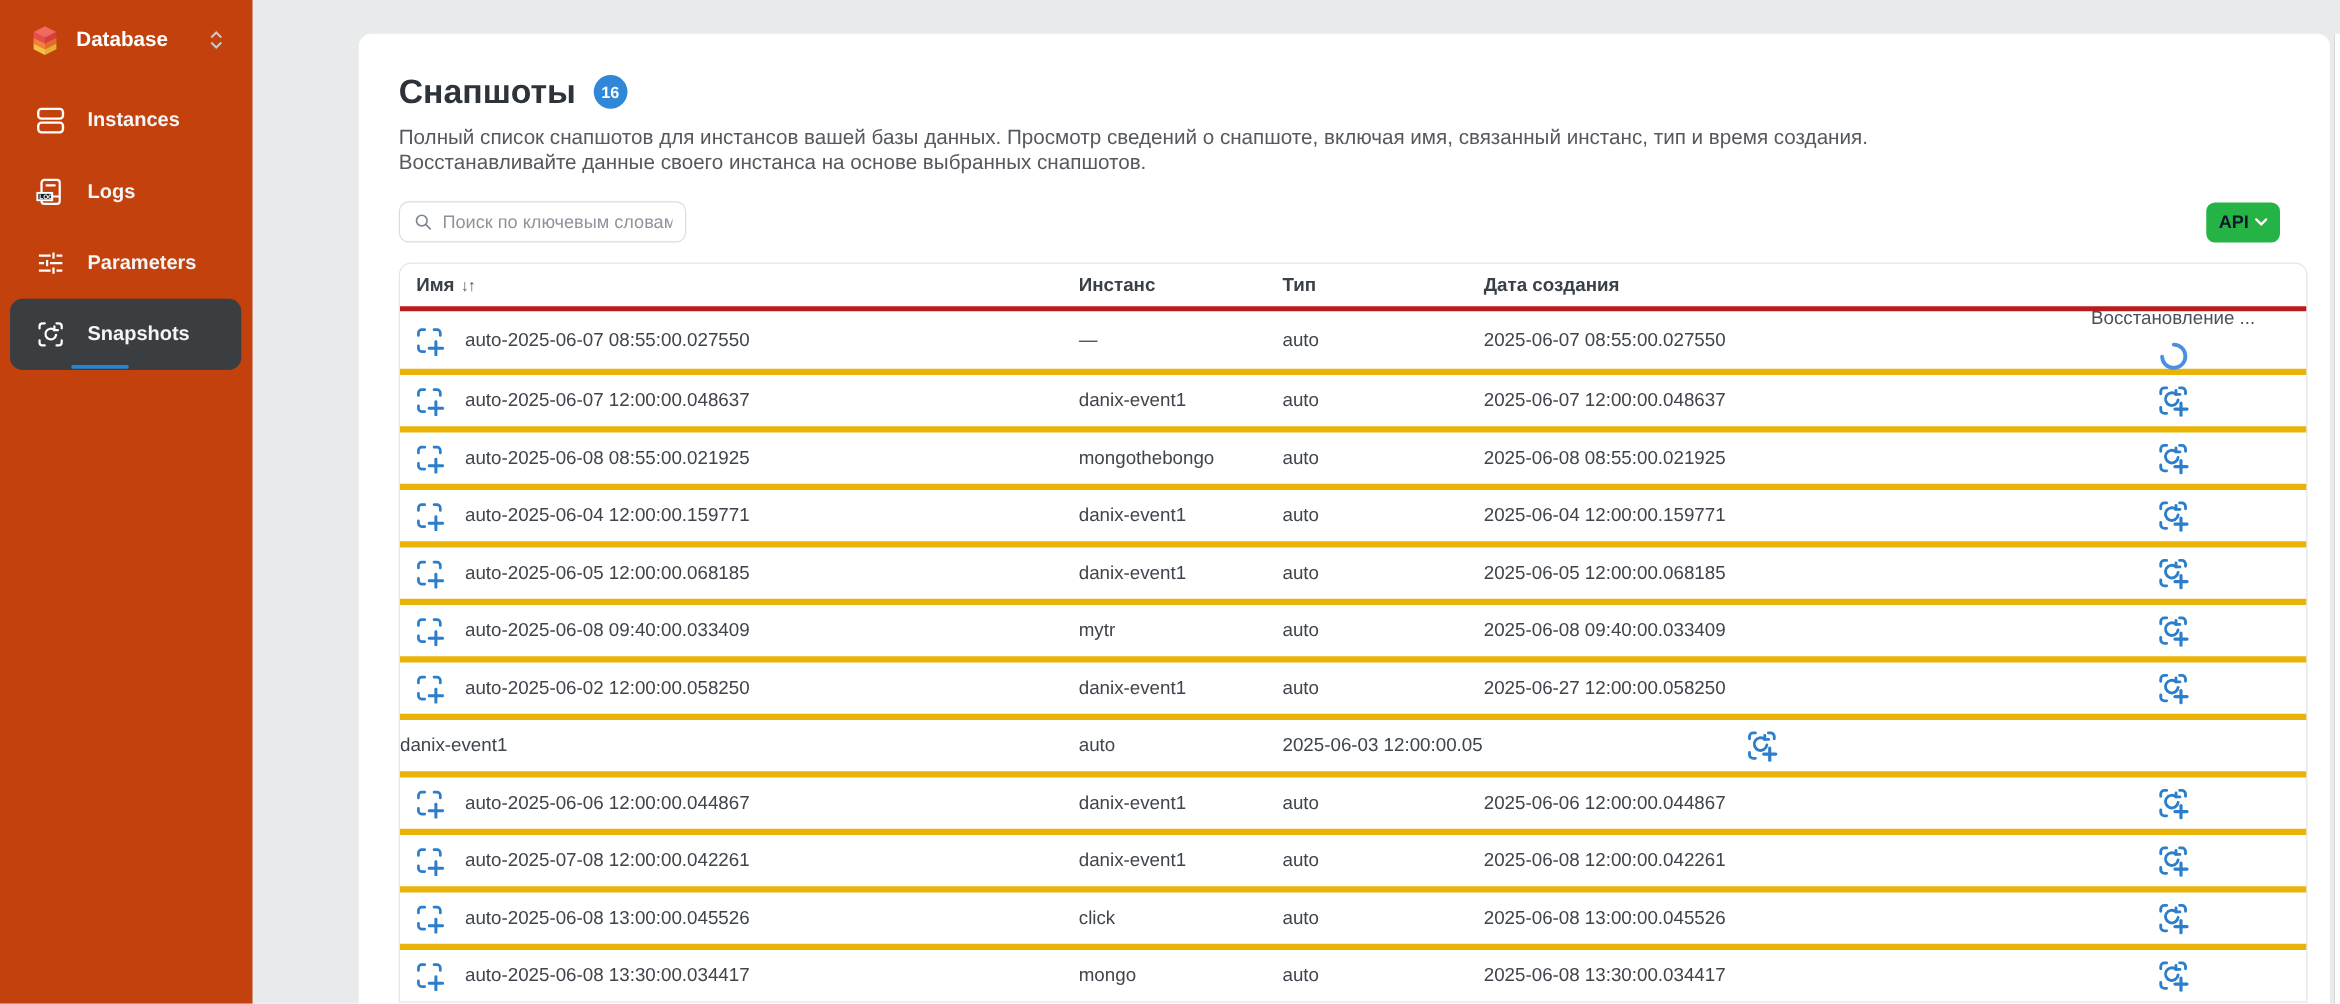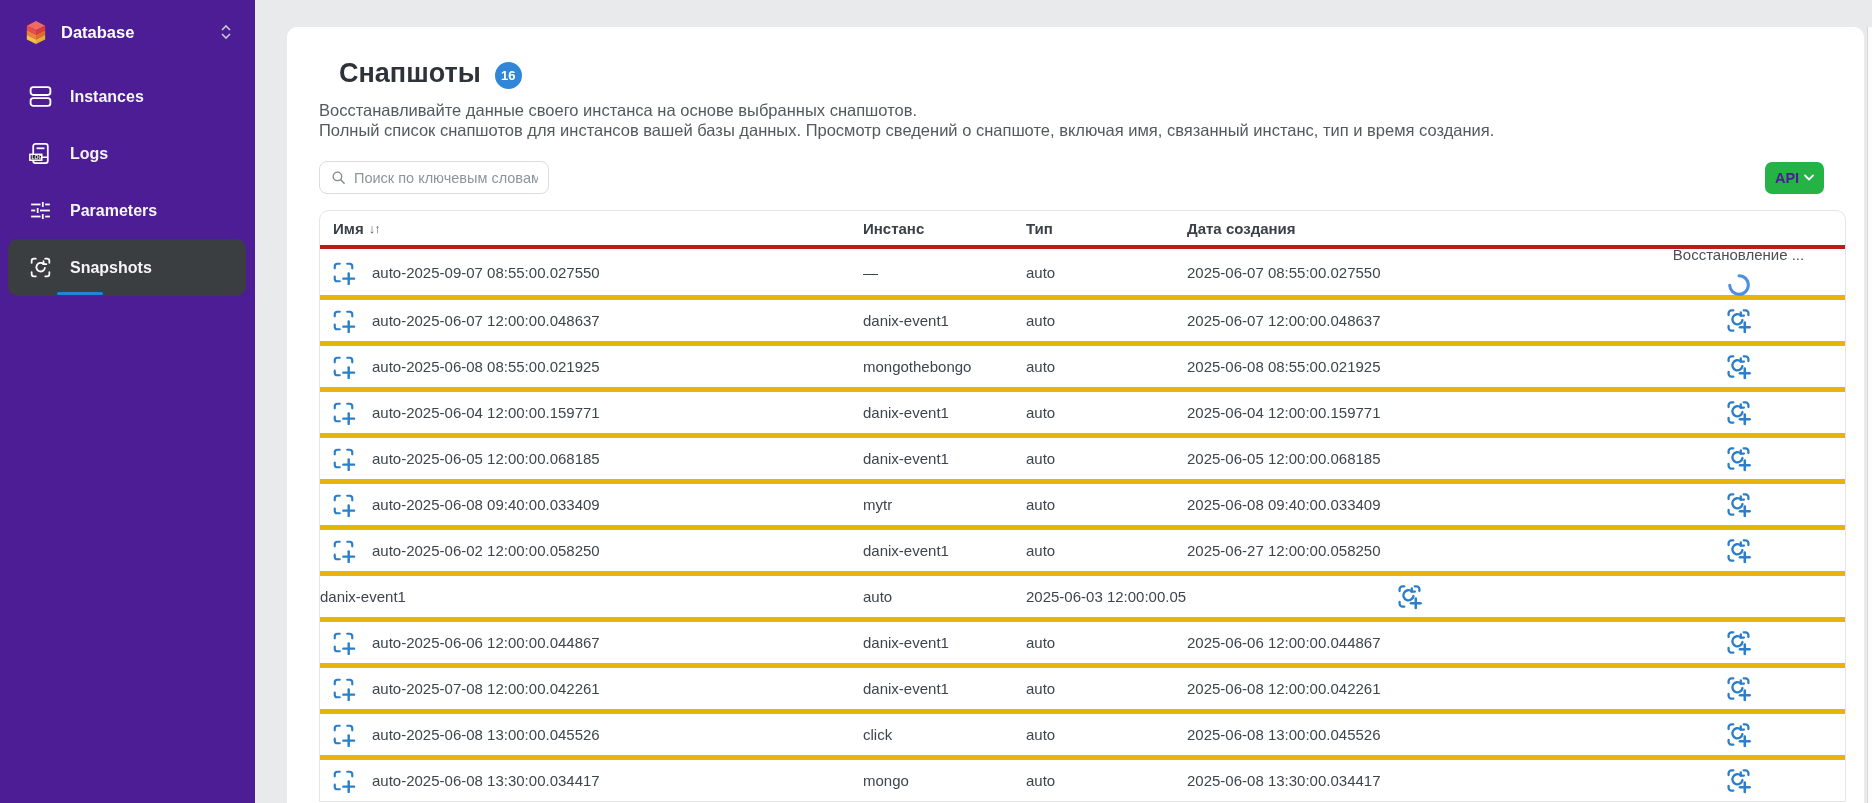--- a/index.html
+++ b/index.html
@@ -6,22 +6,22 @@
   html,body { width:1872px; height:803px; overflow:hidden; }
   body {
     position:relative;
     background:#e9eaeb;
     font-family:"Liberation Sans", sans-serif;
     -webkit-font-smoothing:antialiased;
   }
 
   
   .sidebar {
-    position:absolute; left:0; top:0; width:255px; height:803px;
-    background:#4c1d95;
+    position:absolute; left:0; top:0; width:202px; height:803px;
+    background:#c2410c;
   }
   .brand {
     position:absolute; top:10px; left:0; right:0; height:44px;
     display:flex; align-items:center; padding-left:25px; gap:14px;
     color:#fff; font-size:16.5px; font-weight:700; cursor:pointer;
   }
   .brand .switcher { position:absolute; right:23px; top:50%; transform:translateY(-50%); display:flex; }
   .menu { position:absolute; top:68px; left:0; right:0; }
   .mitem {
     height:57px; margin:0 9px 0 8px; padding-left:19px;
@@ -40,41 +40,41 @@
   .card {
     position:absolute; left:287px; top:27px; width:1577px; bottom:-40px;
     background:#fff; border-radius:10px 10px 0 0;
     padding:0 18px 0 32px;
   }
   .scroll-strip {
     position:absolute; right:0; top:27px; bottom:0; width:5px;
     background:#fdfdfd; border-left:1px solid #d6d9d6;
   }
 
-  .title-row { margin-top:31px; display:flex; align-items:flex-end; gap:14px;margin-left:20px; }
+  .title-row { margin-top:31px; display:flex; align-items:center; gap:14px; }
   .page-title { font-size:27px; font-weight:700; color:#2d3338; }
   .count-badge {
     width:27px; height:27px; border-radius:50%; background:#3087d8;
     color:#fff; font-size:13px; font-weight:700;
     display:flex; align-items:center; justify-content:center;
   }
   .desc { margin-top:11px; font-size:16.5px; color:#55595e; line-height:20px; }
 
   .toolbar { margin-top:21px; height:33px; display:flex; align-items:center; justify-content:space-between; padding-right:22px; }
   .search { position:relative; width:230px; height:33px; }
   .search input {
     width:100%; height:100%; border:1px solid #d9dde1; border-radius:8px;
     padding:0 10px 0 34px; font-size:14.5px; color:#43494f; outline:none;
     font-family:"Liberation Sans", sans-serif; background:#fff;
   }
   .search input::placeholder { color:#8e949c; }
   .search .mag { position:absolute; left:11px; top:8px; }
   .api-btn {
     width:59px; height:32px; background:#25b345; border:none; border-radius:7px;
-    color:#4c1d95; font-size:14.5px; font-weight:700; cursor:pointer;
+    color:#0f172a; font-size:14.5px; font-weight:700; cursor:pointer;
     display:flex; align-items:center; justify-content:center; gap:5px;
     font-family:"Liberation Sans", sans-serif;
   }
 
   
   .table { margin-top:16px; border:1px solid #e2e5e9; border-radius:10px 10px 0 0; background:#fff; }
   .thead, .trow { display:grid; grid-template-columns:543px 163px 161px 1fr 200px; align-items:center; }
   .thead { height:38px; font-size:15px; font-weight:700; color:#3a4047; border-bottom:4px solid #b91c1c; }
   .thead .hcell { padding-right:8px; }
   .thead .hcell.first { padding-left:13px; display:flex; align-items:center; gap:5px; cursor:pointer; }
@@ -167,22 +167,22 @@
     </div>
   </div>
 </nav>
 
 <main class="card">
   <div class="title-row">
     <h1 class="page-title">Снапшоты</h1>
     <span class="count-badge">16</span>
   </div>
   <div class="desc">
+    <div>Полный список снапшотов для инстансов вашей базы данных. Просмотр сведений о снапшоте, включая имя, связанный инстанс, тип и время создания.</div>
     <div>Восстанавливайте данные своего инстанса на основе выбранных снапшотов.</div>
-    <div>Полный список снапшотов для инстансов вашей базы данных. Просмотр сведений о снапшоте, включая имя, связанный инстанс, тип и время создания.</div>
   </div>
 
   <div class="toolbar">
     <div class="search">
       <span class="mag">
         <svg width="17" height="17" viewBox="0 0 24 24" fill="none" stroke="#7f8790" stroke-width="1.9" stroke-linecap="round">
           <circle cx="10.5" cy="10.5" r="6"></circle>
             <line x1="15.2" y1="15.2" x2="20" y2="20"></line>
         </svg>
       </span>
@@ -214,21 +214,21 @@
     <div class="cell name-cell">
       <span>
         <svg width="25" height="25" viewBox="0 0 24 24" fill="none" stroke="#2b7ecb" stroke-width="2.1" stroke-linecap="round">
           <path d="M3.6 8 V6.1 A2.5 2.5 0 0 1 6.1 3.6 H8.4"></path>
           <path d="M15.6 3.6 H17.9 A2.5 2.5 0 0 1 20.4 6.1 V8"></path>
           <path d="M3.6 16 v1.9 A2.5 2.5 0 0 0 6.1 20.4 H8.4"></path>
           <line x1="17" y1="12.8" x2="17" y2="23" stroke-width="2.3"></line>
           <line x1="11.9" y1="17.9" x2="22.1" y2="17.9" stroke-width="2.3"></line>
         </svg>
       </span>
-      <span>auto-2025-09-07 08:55:00.027550</span>
+      <span>auto-2025-06-07 08:55:00.027550</span>
     </div>
     <div class="cell">—</div>
     <div class="cell">auto</div>
     <div class="cell">2025-06-07 08:55:00.027550</div>
     <div class="cell actions">
       <span class="status">Восстановление ...</span>
       <span>
         <svg width="26" height="26" viewBox="0 0 24 24" fill="none">
           <circle cx="12" cy="12" r="8.6" stroke="#4a90e2" stroke-width="2.8" stroke-linecap="round" stroke-dasharray="40 14" transform="rotate(-90 12 12)"></circle>
         </svg>

